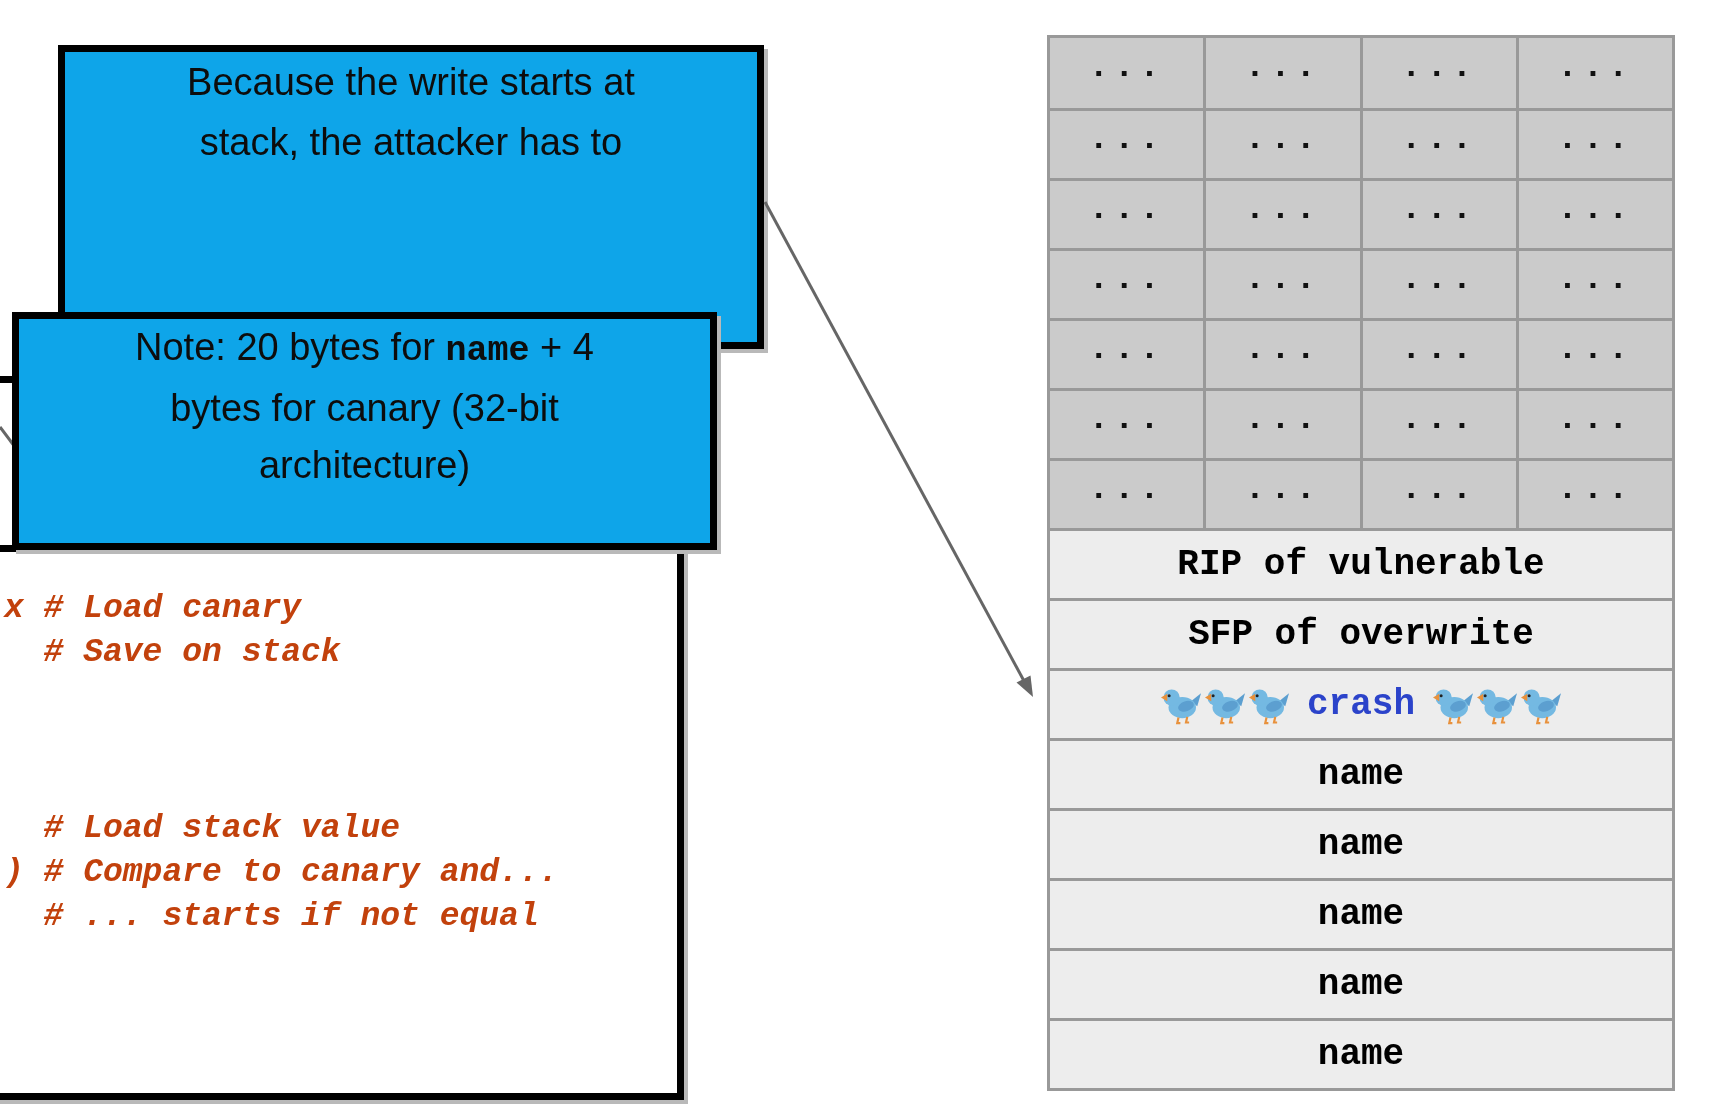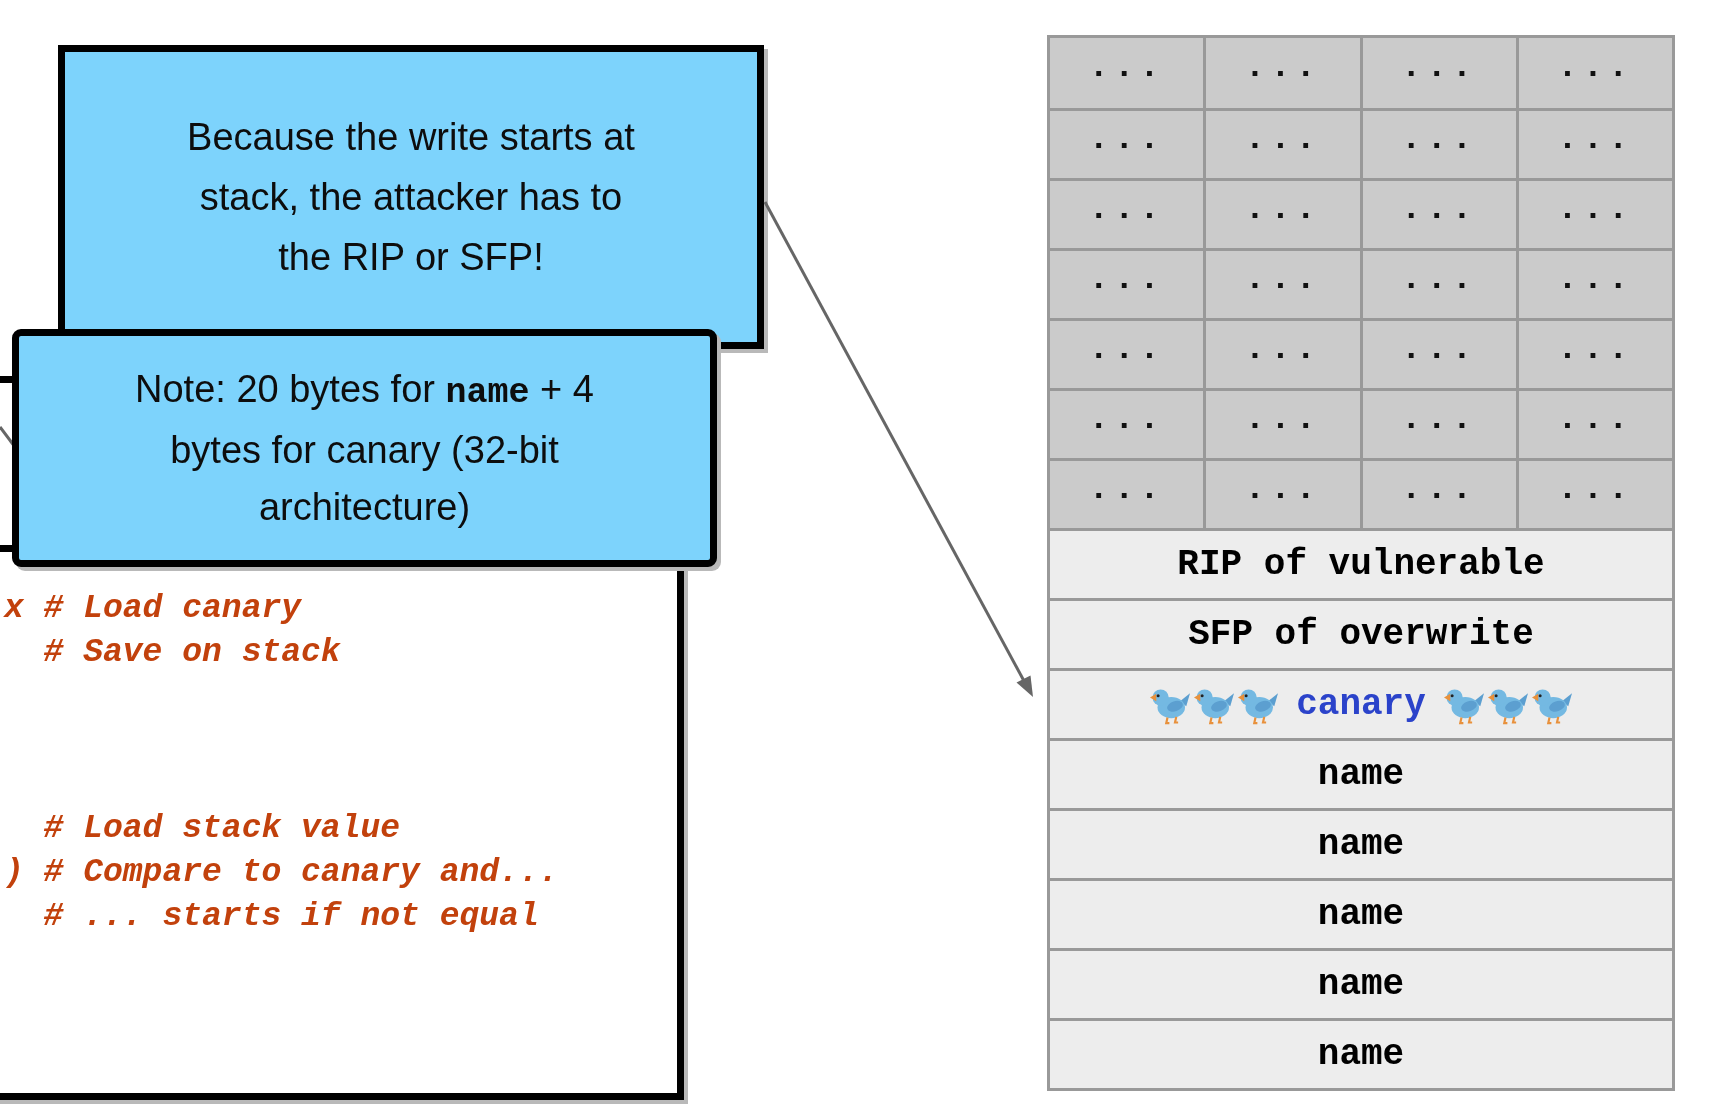--- a/index.html
+++ b/index.html
@@ -6,28 +6,28 @@
   .canvas {
     position:relative; width:1730px; height:1110px;
     background:#ffffff; overflow:hidden;
     font-family:"Liberation Sans", sans-serif;
   }
   svg.overlay { position:absolute; left:0; top:0; pointer-events:none; }
 
   
   .callout {
     position:absolute; box-sizing:border-box;
-    background:#7dd3fc; border:7px solid #000000;
+    background:#0ea5e9; border:7px solid #000000;
     box-shadow:4px 4px 0 #b9b9b9;
-    display:flex; flex-direction:column; justify-content:center;
+    display:flex; flex-direction:column; 
     text-align:center; color:#0d0d0d;
   }
   .callout-because { left:58px; top:45px; width:706px; height:304px; font-size:38px; }
   .callout-because .c-line { line-height:60px; white-space:pre; }
-  .callout-note { left:12px; top:329px; width:705px; height:238px; font-size:38px;border-radius:9px; }
+  .callout-note { left:12px; top:312px; width:705px; height:238px; font-size:38px; }
   .callout-note .c-line { line-height:57px; white-space:pre; }
   .inline-code {
     font-family:"Liberation Mono", monospace; font-weight:bold; font-size:35px;
   }
 
   
   .code-box {
     position:absolute; box-sizing:border-box;
     left:-30px; top:545px; width:714px; height:555px;
     background:#ffffff; border:7px solid #000000;
@@ -91,21 +91,20 @@
     <div class="code-line"></div>
     <div class="code-line"></div>
     <div class="code-line">  # Load stack value</div>
     <div class="code-line">) # Compare to canary and...</div>
     <div class="code-line">  # ... starts if not equal</div>
   </div>
 
   <div class="callout callout-because">
     <div class="c-line">Because the write starts at</div>
     <div class="c-line">stack, the attacker has to</div>
-    <div class="c-line">the RIP or SFP!</div>
   </div>
 
   <div class="black-fragment"></div>
 
   <div class="callout callout-note">
     <div class="c-line"><span>Note: 20 bytes for </span><span class="inline-code">name</span><span> + 4</span></div>
     <div class="c-line">bytes for canary (32-bit</div>
     <div class="c-line">architecture)</div>
   </div>
 
@@ -244,21 +243,21 @@
         </svg>
       <svg class="bird" viewBox="0 0 64 64">
           <polygon points="48,26 64,13 58,34" fill="#5C9FD0"></polygon>
           <ellipse cx="34" cy="36" rx="22" ry="17" fill="#74B9E2"></ellipse>
           <circle cx="17" cy="20" r="13" fill="#74B9E2"></circle>
           <polygon points="0,20 10,14 10,26" fill="#E8913C"></polygon>
           <circle cx="13" cy="17" r="2.4" fill="#222222"></circle>
           <ellipse cx="40" cy="34" rx="13" ry="8" fill="#5C9FD0" transform="rotate(-18 40 34)"></ellipse>
           <path d="M28 52 L26 61 L31 61 M42 51 L40 60 L45 60" stroke="#E8913C" stroke-width="3.5" fill="none"></path>
         </svg>
-      <span class="row-label canary-label">canary</span>
+      <span class="row-label canary-label">crash</span>
       <svg class="bird" viewBox="0 0 64 64">
           <polygon points="48,26 64,13 58,34" fill="#5C9FD0"></polygon>
           <ellipse cx="34" cy="36" rx="22" ry="17" fill="#74B9E2"></ellipse>
           <circle cx="17" cy="20" r="13" fill="#74B9E2"></circle>
           <polygon points="0,20 10,14 10,26" fill="#E8913C"></polygon>
           <circle cx="13" cy="17" r="2.4" fill="#222222"></circle>
           <ellipse cx="40" cy="34" rx="13" ry="8" fill="#5C9FD0" transform="rotate(-18 40 34)"></ellipse>
           <path d="M28 52 L26 61 L31 61 M42 51 L40 60 L45 60" stroke="#E8913C" stroke-width="3.5" fill="none"></path>
         </svg>
       <svg class="bird" viewBox="0 0 64 64">

